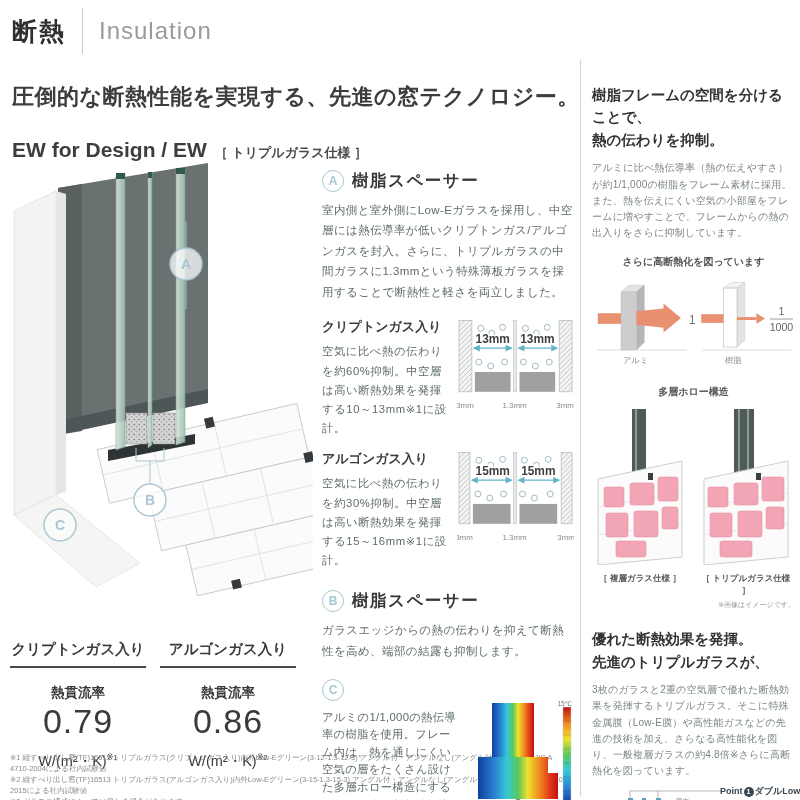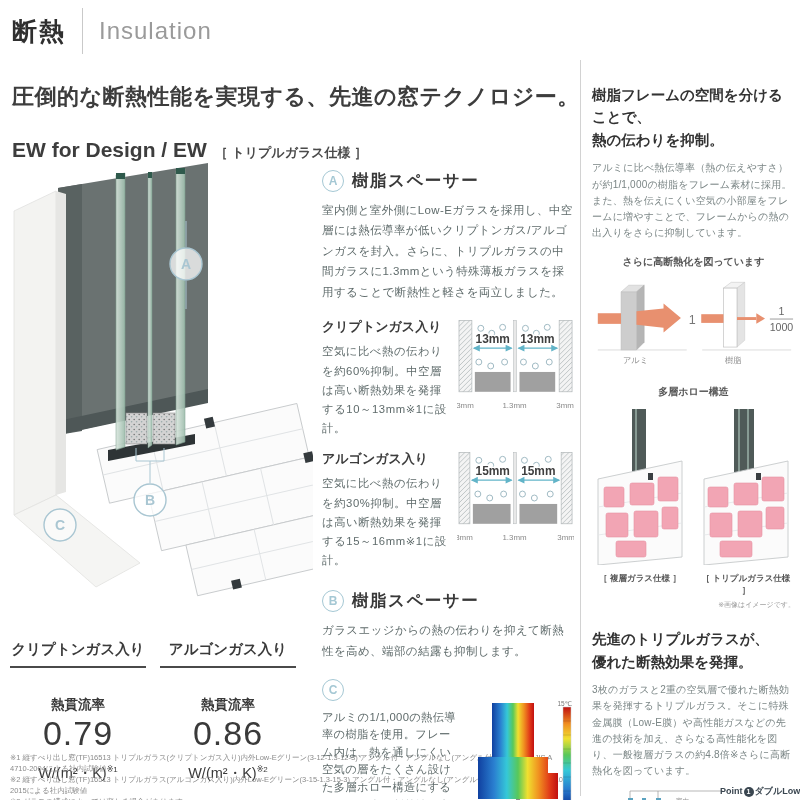--- a/index.html
+++ b/index.html
@@ -22,21 +22,21 @@
   
   .vdivider { position:absolute; left:580px; top:60px; width:1px; height:736px; background:#d2d2d2; }
 
   
   .window-fig { position:absolute; left:8px; top:163px; width:305px; height:475px; }
 
   
   .stats { position:absolute; left:10px; top:640px; display:flex; gap:14px; }
   .stat { width:136px; text-align:center; }
   .stat-title { font-size:14.5px; font-weight:bold; color:#3a3a3a; padding-bottom:7px; border-bottom:2px solid #4a4a4a; }
-  .stat-label { font-size:13.5px; font-weight:bold; color:#3a3a3a; margin-top:28px;text-align:center; }
+  .stat-label { font-size:13.5px; font-weight:bold; color:#3a3a3a; margin-top:16px;text-align:center; }
   .stat-value { font-size:34px; color:#3a3a3a; letter-spacing:1px; margin-top:2px; line-height:1.05; }
   .stat-unit { font-size:14.5px; color:#3a3a3a; margin-top:12px; }
   .stat-unit sup { font-size:8px; }
 
   
   .footnotes { position:absolute; left:10px; top:753px; width:562px; font-size:7.5px; color:#8a8a8a; line-height:1.45; }
 
   
   .mid { position:absolute; left:322px; top:170px; width:252px; }
   .feat-head { display:flex; align-items:center; gap:8px; }
@@ -415,22 +415,22 @@
             <rect x="22" y="134" width="32" height="16" rx="2"></rect>
           </g>
           <rect x="58" y="66" width="5" height="7" fill="#3a3f42"></rect>
         </svg>
         <div class="hollow-label">［ トリプルガラス仕様 ］</div>
       </div>
     </div>
     <div class="hollow-note">※画像はイメージです。</div>
 
     <div class="r-head r-head2">
+      <span>優れた断熱効果を発揮。</span>
       <span>先進のトリプルガラスが、</span>
-      <span>優れた断熱効果を発揮。</span>
     </div>
     <p class="r-body">3枚のガラスと2重の空気層で優れた断熱効果を発揮するトリプルガラス。そこに特殊金属膜（Low-E膜）や高性能ガスなどの先進の技術を加え、さらなる高性能化を図り、一般複層ガラスの約4.8倍※さらに高断熱化を図っています。</p>
 
     <div class="diagram">
       <svg width="135" height="128" viewBox="0 0 135 128" style="position:absolute;left:-4px;top:0;">
         <defs>
           <pattern id="hatchC" width="5" height="5" patternUnits="userSpaceOnUse">
             <rect width="5" height="5" fill="#f2f2f2"></rect>
               <path d="M0,5 L5,0" stroke="#bcc2c4" stroke-width="0.8"></path>
           </pattern>

